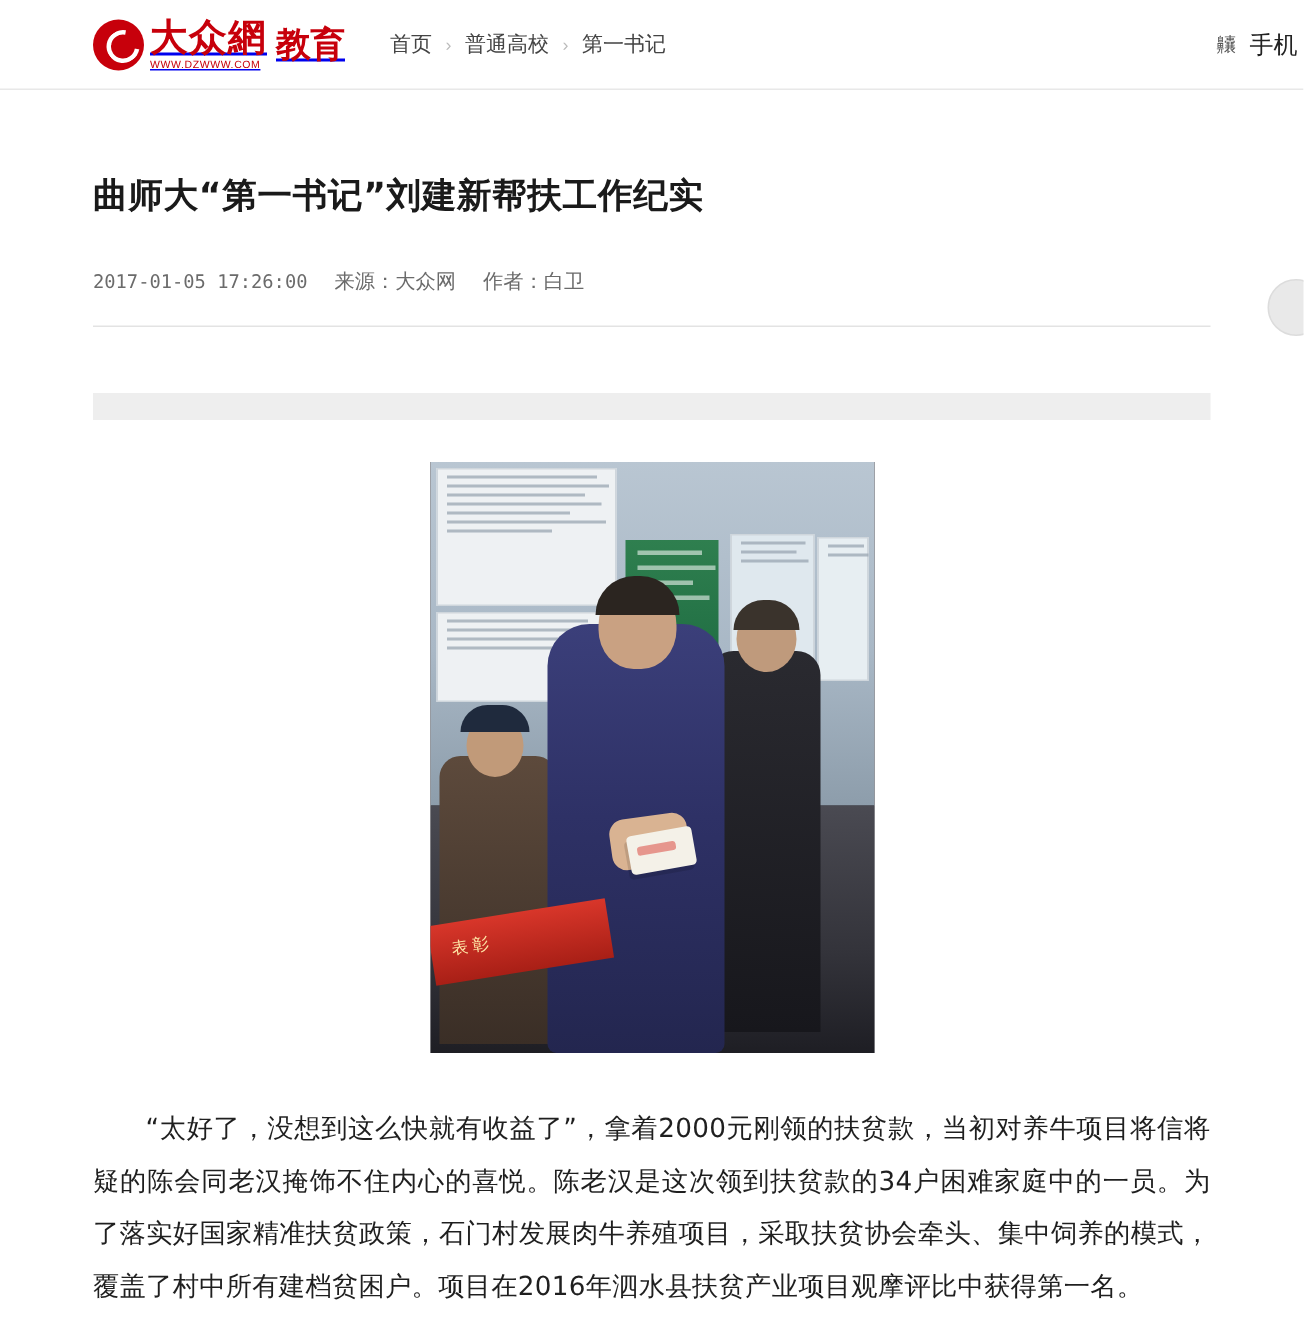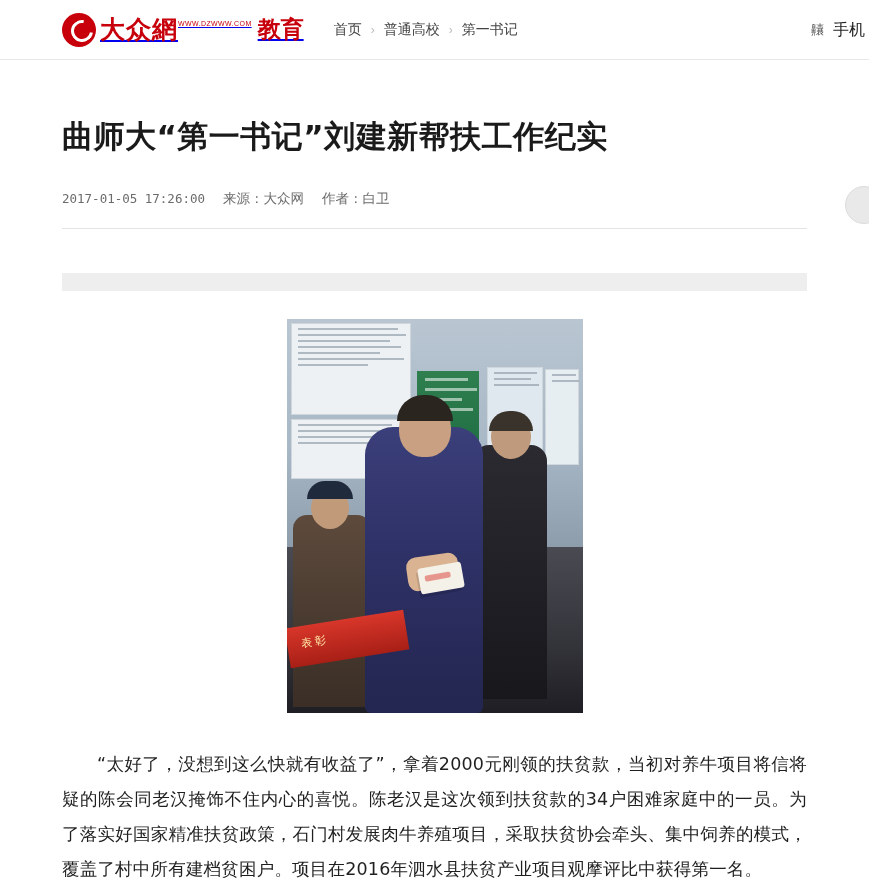--- a/index.html
+++ b/index.html
@@ -46,21 +46,21 @@
     position: absolute;
     left: 9px; top: 7px;
     width: 16px; height: 16px;
     border: 3px solid #ffffff;
     border-radius: 50%;
     border-right-color: transparent;
     transform: rotate(-35deg);
   }
   .logo-text {
     display: flex;
-    flex-direction: row;
+    flex-direction: column;
     justify-content: center;
     line-height: 1;
   }
   .logo-cn {
     font-size: 25px;
     font-weight: bold;
     color: #c7000b;
     letter-spacing: 1px;
     font-family: "DejaVu Sans", sans-serif;
   }
@@ -111,21 +111,21 @@
   .header-right .hr-text {
     font-size: 16px;
     color: #222;
   }
 
   
   .article {
     padding: 0 62px;
   }
   .title {
-    font-size: 31px;
+    font-size: 23px;
     font-weight: bold;
     color: #1a1a1a;
     line-height: 1.35;
     margin: 56px 0 0 0;
     font-family: "DejaVu Sans", sans-serif;
     letter-spacing: 0.5px;
   }
   .meta {
     margin-top: 32px;
     font-size: 13.5px;

